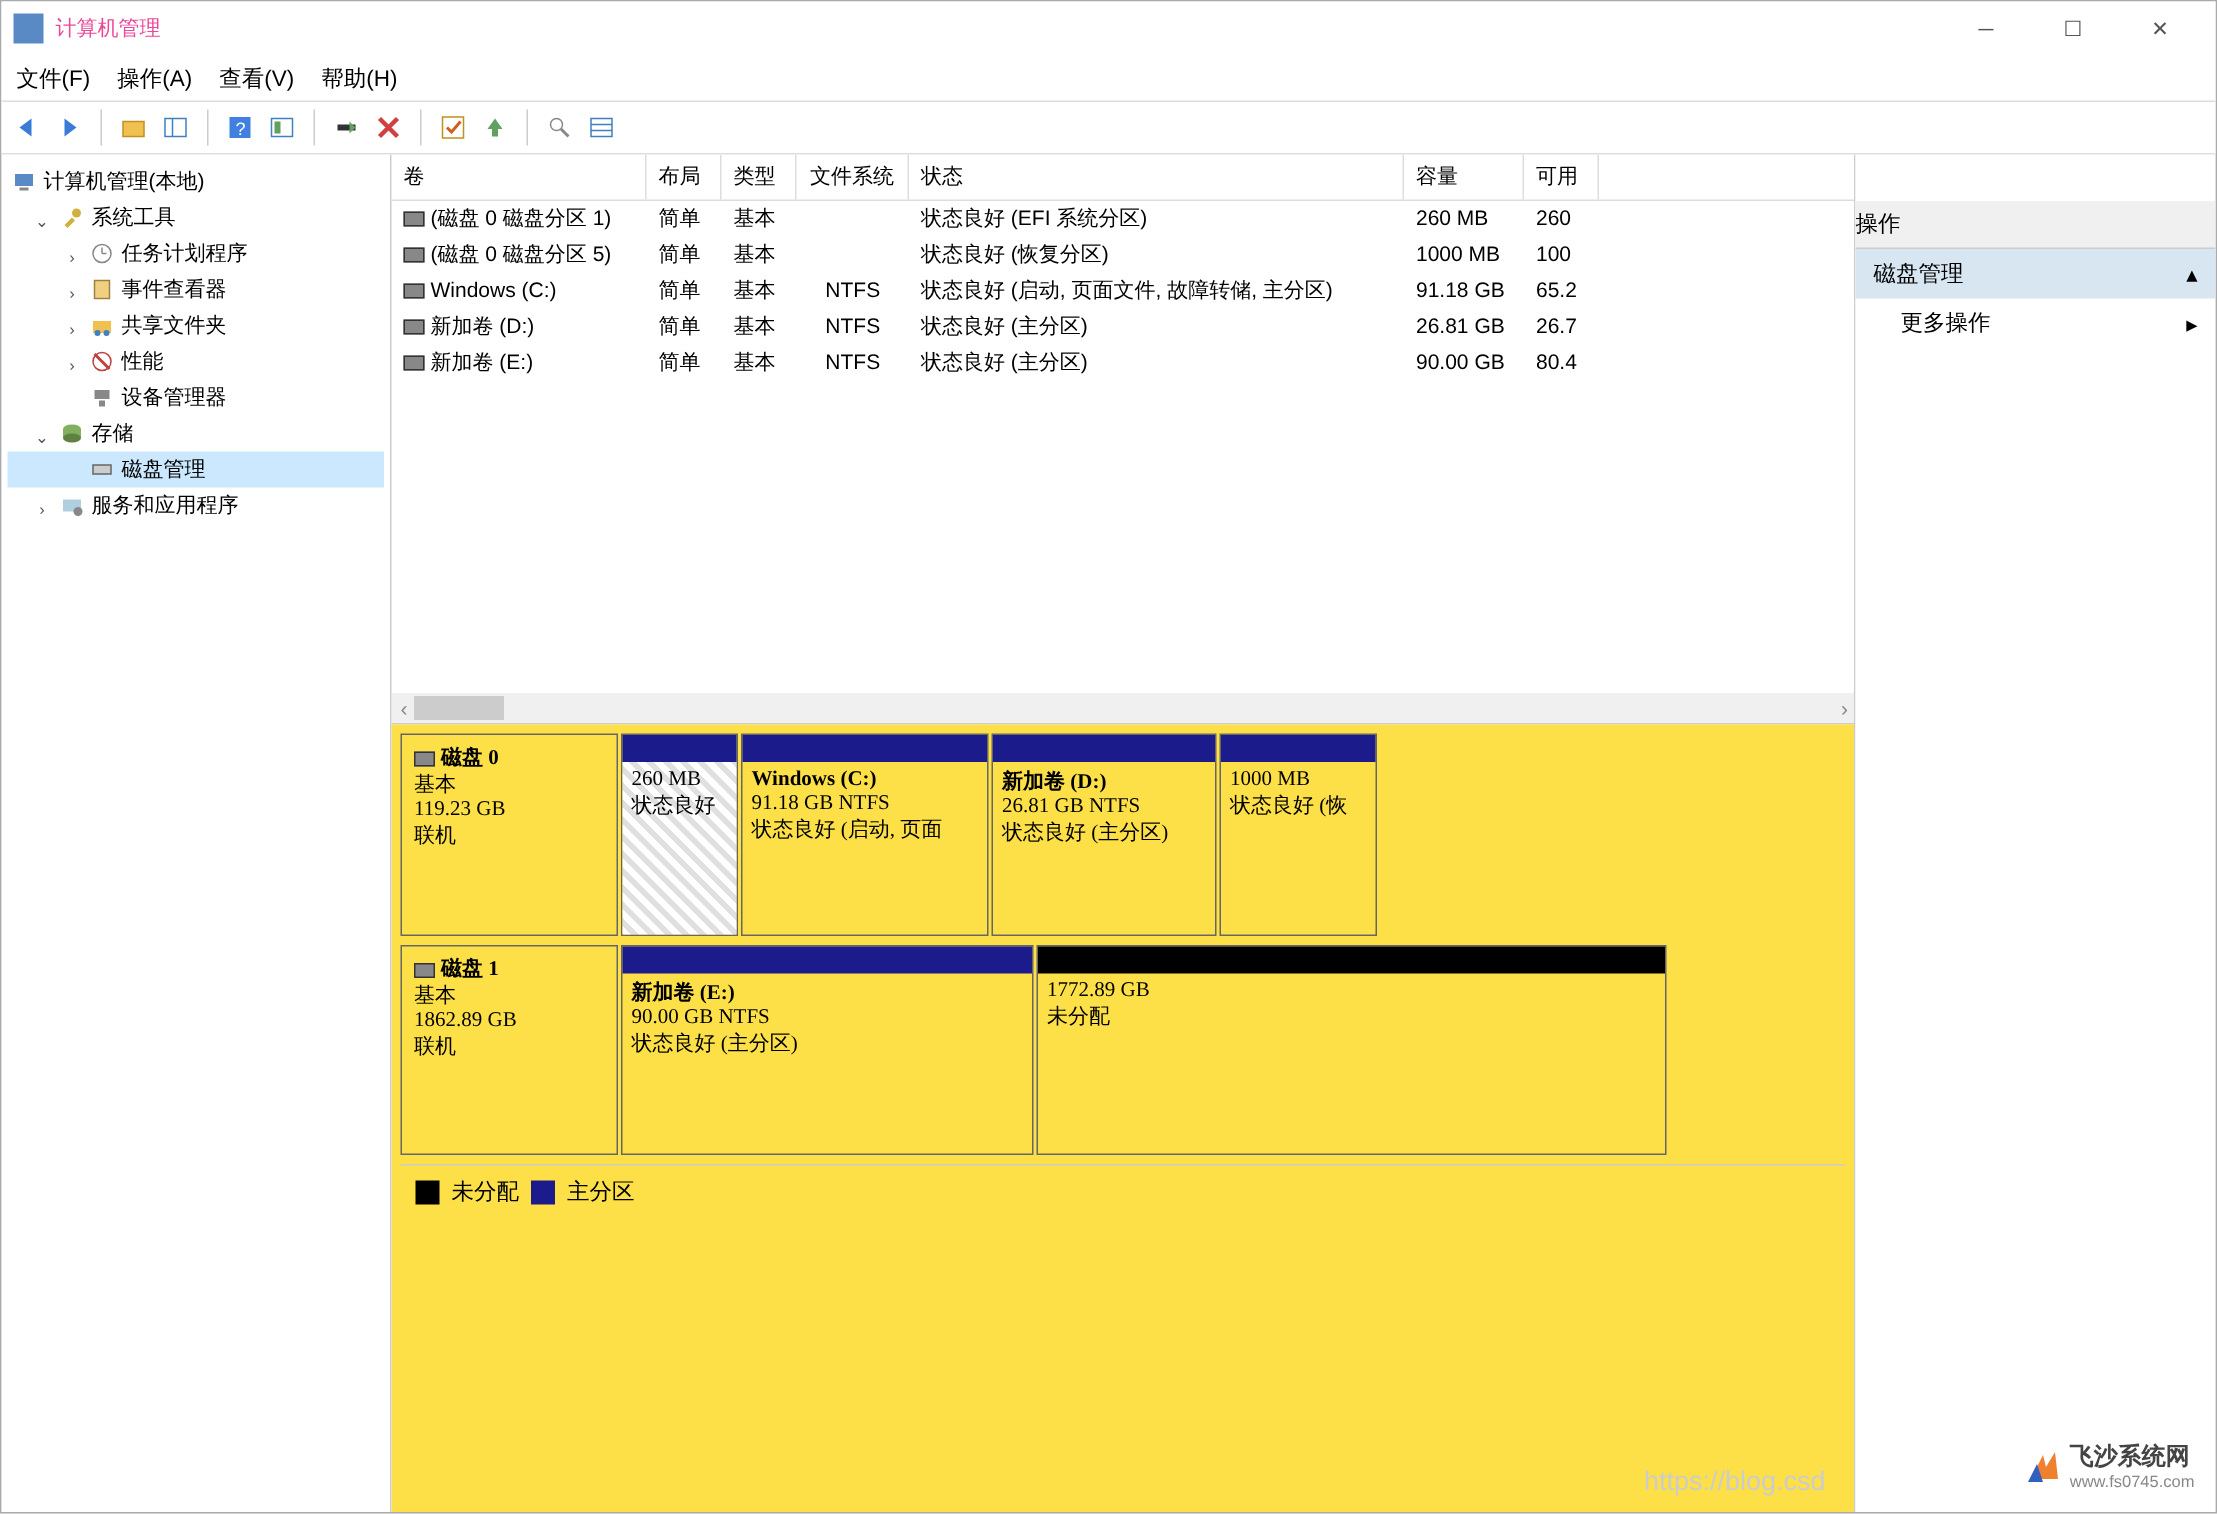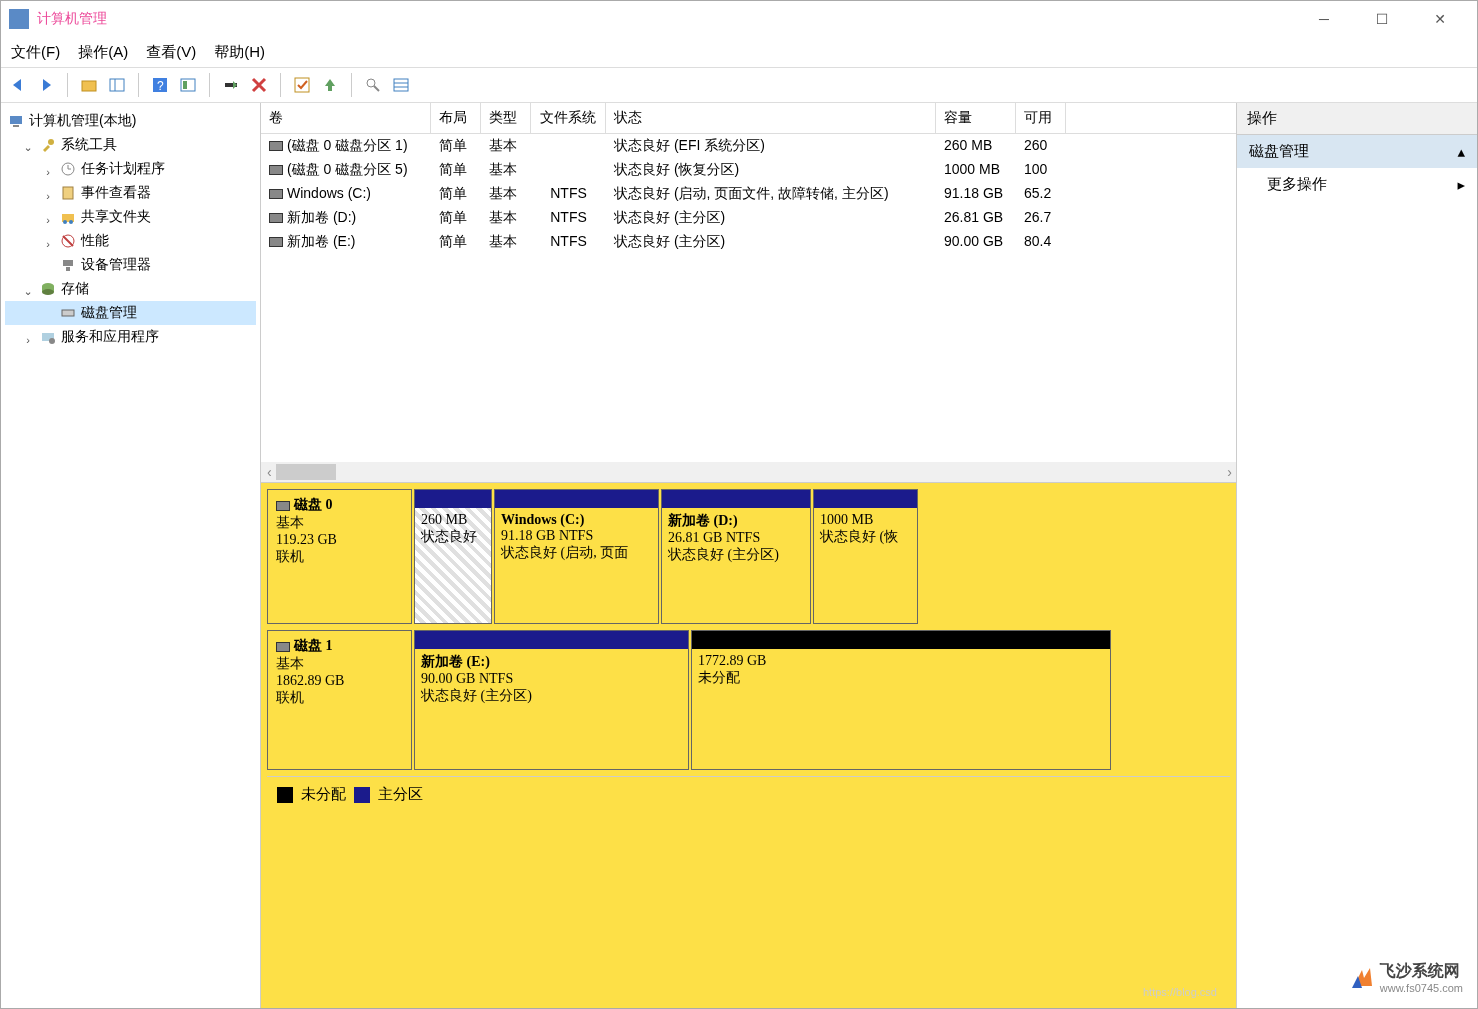--- a/index.html
+++ b/index.html
@@ -48,27 +48,27 @@
 .part { border: 1px solid #666; margin-left: 2px; display: flex; flex-direction: column; }
 .part .stripe { height: 18px; }
 .stripe.primary { background: #1b1b8c; }
 .stripe.unalloc { background: #000; }
 .part .pbody { flex: 1; padding: 4px 6px; font-size: 14px; }
 .part .pname { font-weight: bold; }
 .part.hatched .pbody { background: repeating-linear-gradient(45deg, #fff, #fff 4px, #e0e0e0 4px, #e0e0e0 8px); }
 .legend { border-top: 1px solid #ccc; padding: 8px 10px; display: flex; align-items: center; gap: 8px; font-size: 15px; }
 .legend .sw { width: 16px; height: 16px; display: inline-block; }
 .right-panel { width: 240px; background: #fff; }
-.rp-header { background: #f0f0f0; border-bottom: 1px solid #ccc; padding: 6px 10px; font-size: 15px; }
+.rp-header { background: #f0f0f0; border-bottom: 1px solid #ccc; padding: 6px 0; font-size: 15px; margin-top: 31px; }
 .rp-item { padding: 7px 12px; font-size: 15px; display: flex; justify-content: space-between; align-items: center; }
 .rp-item.sel { background: #d8e6f2; }
 .disk-icon { width:14px; height:10px; background:#888; display:inline-block; border:1px solid #333; margin-right:4px; vertical-align:middle; }
 .watermark { position:absolute; right:14px; bottom:14px; font-size:16px; color:#444; display:flex; align-items:center; gap:6px; }
 .watermark .logo { width:24px; height:24px; }
-.faint-url { position:absolute; right:260px; bottom:10px; color:#ccc; font-size:11px; }
+.faint-url { position:absolute; right:260px; bottom:10px; color:#ccc; font-size:18px; }
 </style>
 </head>
 <body>
 
 <div class="window">
 
   <div class="titlebar">
     <span class="app-icon"></span>
     <span class="title">计算机管理</span>
     <div class="win-controls">

